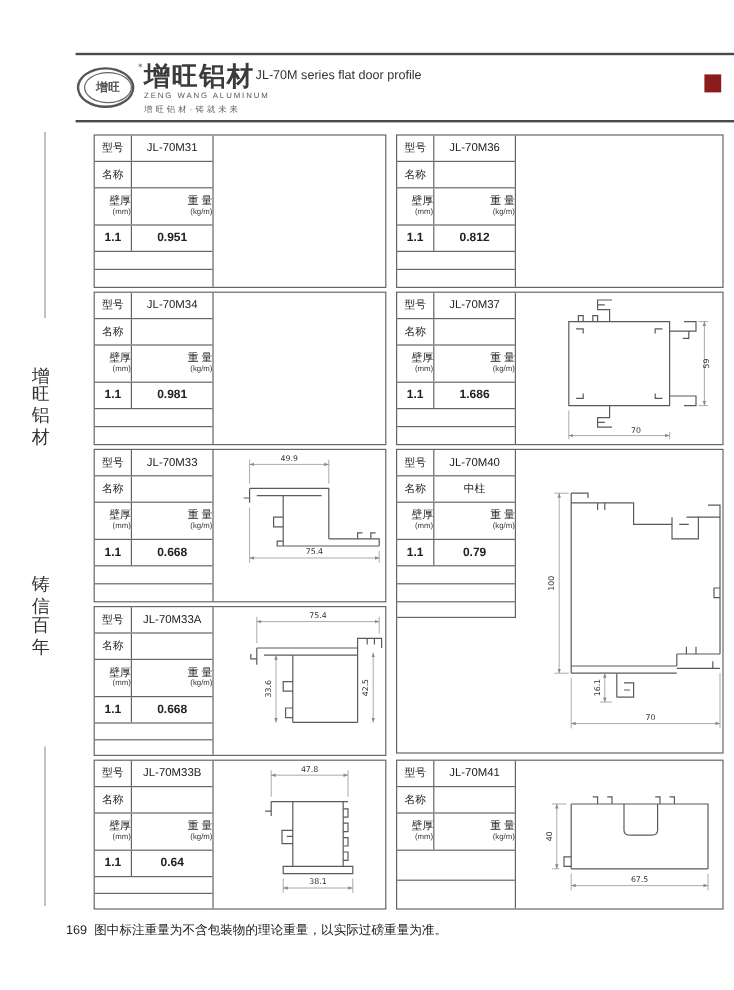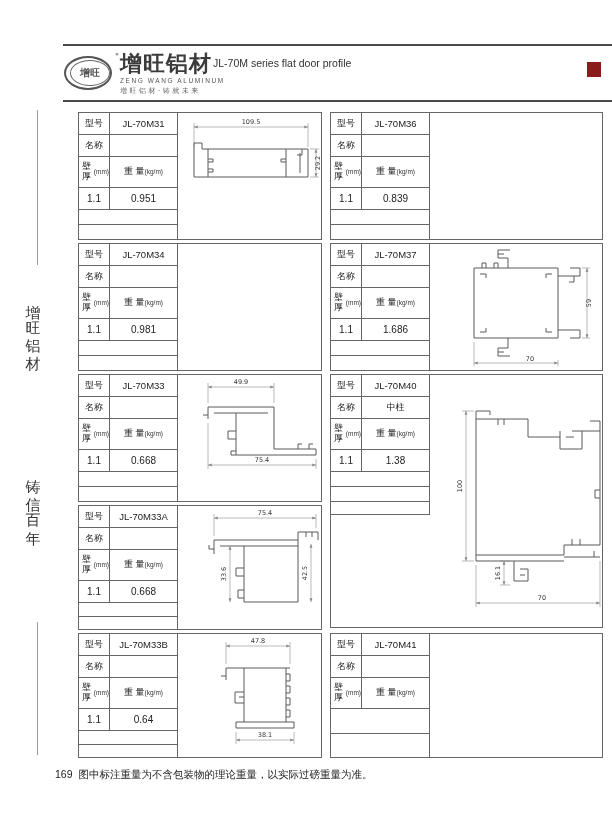--- a/index.html
+++ b/index.html
@@ -39,23 +39,23 @@
   .srow{display:flex;border-bottom:1px solid #666;flex:none;}
   .srow.last{border-bottom:none;}
   .srow.fillflex{flex:1;border-bottom:1px solid #666;}
   .srow.fillflex.last{border-bottom:none;}
   .h22{height:21px;}
   .h30{height:30px;}
   .h14{height:14px;}
   .slabel{width:31px;flex:none;border-right:1px solid #666;display:flex;align-items:center;
         justify-content:center;text-align:center;box-sizing:border-box;}
   .sval{flex:1;display:flex;align-items:center;justify-content:center;text-align:center;}
-  .stack{flex-direction:row;line-height:1.1;}
+  .stack{flex-direction:column;line-height:1.1;align-items:flex-end;}
   .unit{font-size:6.5px;color:#333;}
-  .num{font-size:10px;}
+  .num{font-size:10px;font-weight:bold;}
   .model{font-size:9.5px;letter-spacing:0;}
   .draw{flex:1;position:relative;}
   .draw svg{position:absolute;left:0;top:0;width:100%;height:100%;}
   .prof{fill:none;stroke:#5a5a5a;stroke-width:1;}
   .dim{fill:none;stroke:#8a8a8a;stroke-width:0.6;}
   .dl{fill:none;stroke:#8a8a8a;stroke-width:0.6;marker-start:url(#ar);marker-end:url(#ar);}
   .dimt{font-size:6.5px;fill:#333;font-family:"DejaVu Sans",sans-serif;}
   
   .footer{position:absolute;left:55px;top:768px;font-size:10.5px;color:#222;}
   .footer .pg{margin-right:6px;}
@@ -116,33 +116,20 @@
               <span class="unit">(kg/m)</span>
             </div>
           </div>
         <div class="srow h22">
             <div class="slabel num">1.1</div>
             <div class="sval num">0.951</div>
           </div>
         <div class="srow fillflex"></div>
         <div class="srow fillflex last"></div>
       </div>
-      <div class="draw">
-        <svg viewBox="0 0 143 126">
-          <path class="dim" d="M16 10 V34 M130 10 V34"></path>
-          <line class="dl" x1="16" y1="14" x2="130" y2="14"></line>
-          <text class="dimt" x="73" y="11" text-anchor="middle">109.5</text>
-          <path class="prof" d="M24 30 H16 V64 H130 V36 H24 Z"></path>
-          <path class="prof" d="M30 36 V64 M30 46 h5 v3 h-5 M30 56 h5 v3 h-5"></path>
-          <path class="prof" d="M108 36 V64 M122 40 V60 M108 46 h-5 v3 h5 M124 36 v6 h-5"></path>
-          <path class="dim" d="M132 36 H141 M132 64 H141"></path>
-          <line class="dl" x1="138" y1="36" x2="138" y2="64"></line>
-          <text class="dimt" transform="rotate(-90 142 50)" x="142" y="50" text-anchor="middle">29.2</text>
-        </svg>
-      </div>
     </div>
 
     <div class="cell" style="left:252px;top:0;width:273px;height:128px">
       <div class="spec">
         <div class="srow h22">
             <div class="slabel">型号</div>
             <div class="sval model">JL-70M36</div>
           </div>
         <div class="srow h22">
             <div class="slabel">名称</div>
@@ -153,21 +140,21 @@
               <span>壁厚</span>
               <span class="unit">(mm)</span>
             </div>
             <div class="sval stack">
               <span>重 量</span>
               <span class="unit">(kg/m)</span>
             </div>
           </div>
         <div class="srow h22">
             <div class="slabel num">1.1</div>
-            <div class="sval num">0.839</div>
+            <div class="sval num">0.812</div>
           </div>
         <div class="srow fillflex"></div>
         <div class="srow fillflex last"></div>
       </div>
     </div>
 
     <div class="cell" style="left:0;top:131px;width:244px;height:128px">
       <div class="spec">
         <div class="srow h22">
             <div class="slabel">型号</div>
@@ -301,21 +288,21 @@
               <span>壁厚</span>
               <span class="unit">(mm)</span>
             </div>
             <div class="sval stack">
               <span>重 量</span>
               <span class="unit">(kg/m)</span>
             </div>
           </div>
         <div class="srow h22">
             <div class="slabel num">1.1</div>
-            <div class="sval num">1.38</div>
+            <div class="sval num">0.79</div>
           </div>
         <div class="srow h14"></div>
         <div class="srow h14"></div>
         <div class="srow h14 last"></div>
       </div>
       <div class="draw">
         <svg viewBox="0 0 172 252">
           <path class="dim" d="M32 36 H44 M32 186 H44"></path>
           <line class="dl" x1="36" y1="36" x2="36" y2="186"></line>
           <text class="dimt" transform="rotate(-90 32 111)" x="32" y="111" text-anchor="middle">100</text>
@@ -444,20 +431,34 @@
               <span class="unit">(mm)</span>
             </div>
             <div class="sval stack">
               <span>重 量</span>
               <span class="unit">(kg/m)</span>
             </div>
           </div>
         <div class="srow fillflex"></div>
         <div class="srow fillflex last"></div>
       </div>
+      <div class="draw">
+        <svg viewBox="0 0 172 123">
+          <path class="prof" d="M46 36 H160 V90 M46 36 V90 M46 90 H160"></path>
+          <path class="prof" d="M64 30 h4 v6 M76 30 h4 v6 M116 30 h4 v6 M128 30 h4 v6"></path>
+          <path class="prof" d="M90 36 V58 Q90 62 96 62 H112 Q118 62 118 58 V36"></path>
+          <path class="prof" d="M46 80 H40 V88 H46"></path>
+          <path class="dim" d="M30 36 H42 M30 90 H36"></path>
+          <line class="dl" x1="34" y1="36" x2="34" y2="90"></line>
+          <text class="dimt" transform="rotate(-90 30 63)" x="30" y="63" text-anchor="middle">40</text>
+          <path class="dim" d="M46 94 V108 M160 94 V108"></path>
+          <line class="dl" x1="46" y1="104" x2="160" y2="104"></line>
+          <text class="dimt" x="103" y="101" text-anchor="middle">67.5</text>
+        </svg>
+      </div>
     </div>
 
   </div>
 
   <div class="footer">
     <span class="pg">169</span><span>图中标注重量为不含包装物的理论重量，以实际过磅重量为准。</span>
   </div>
 
 </div>
 

